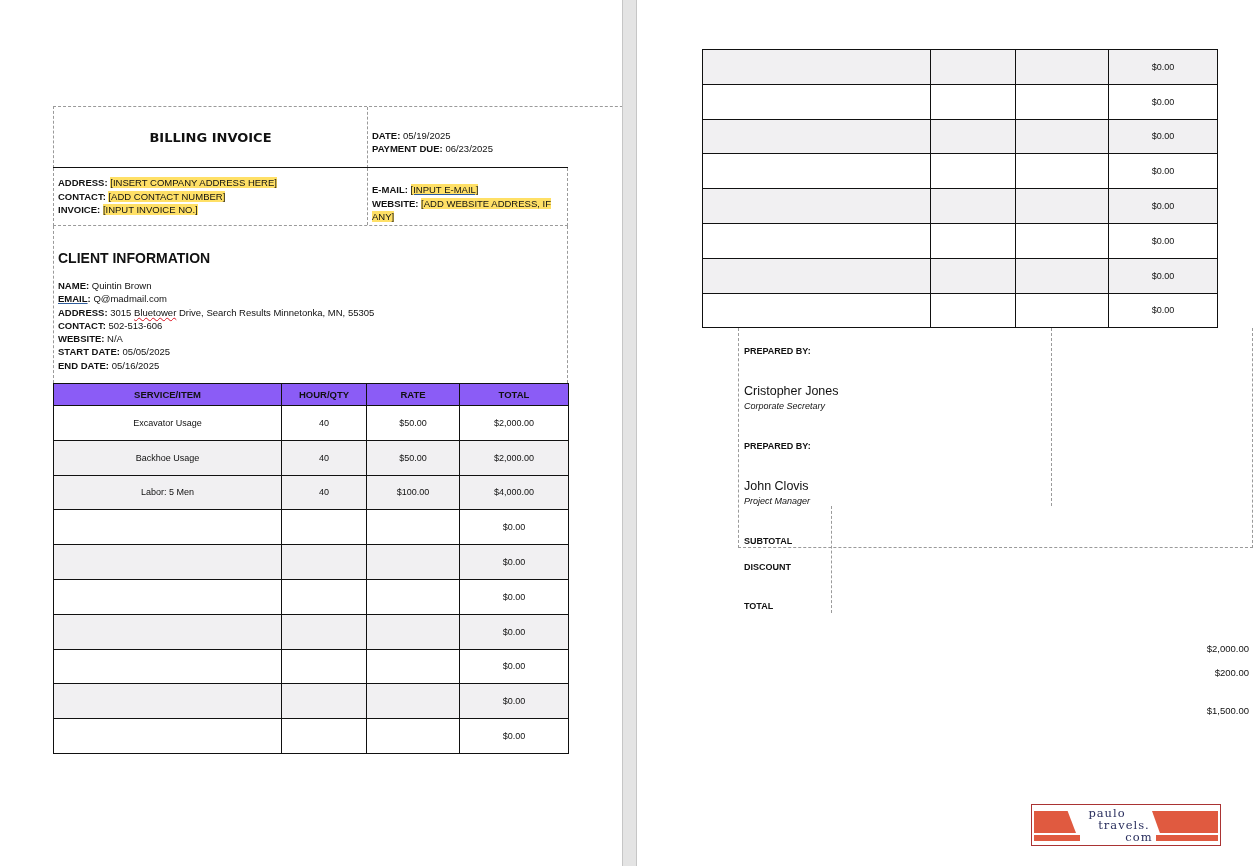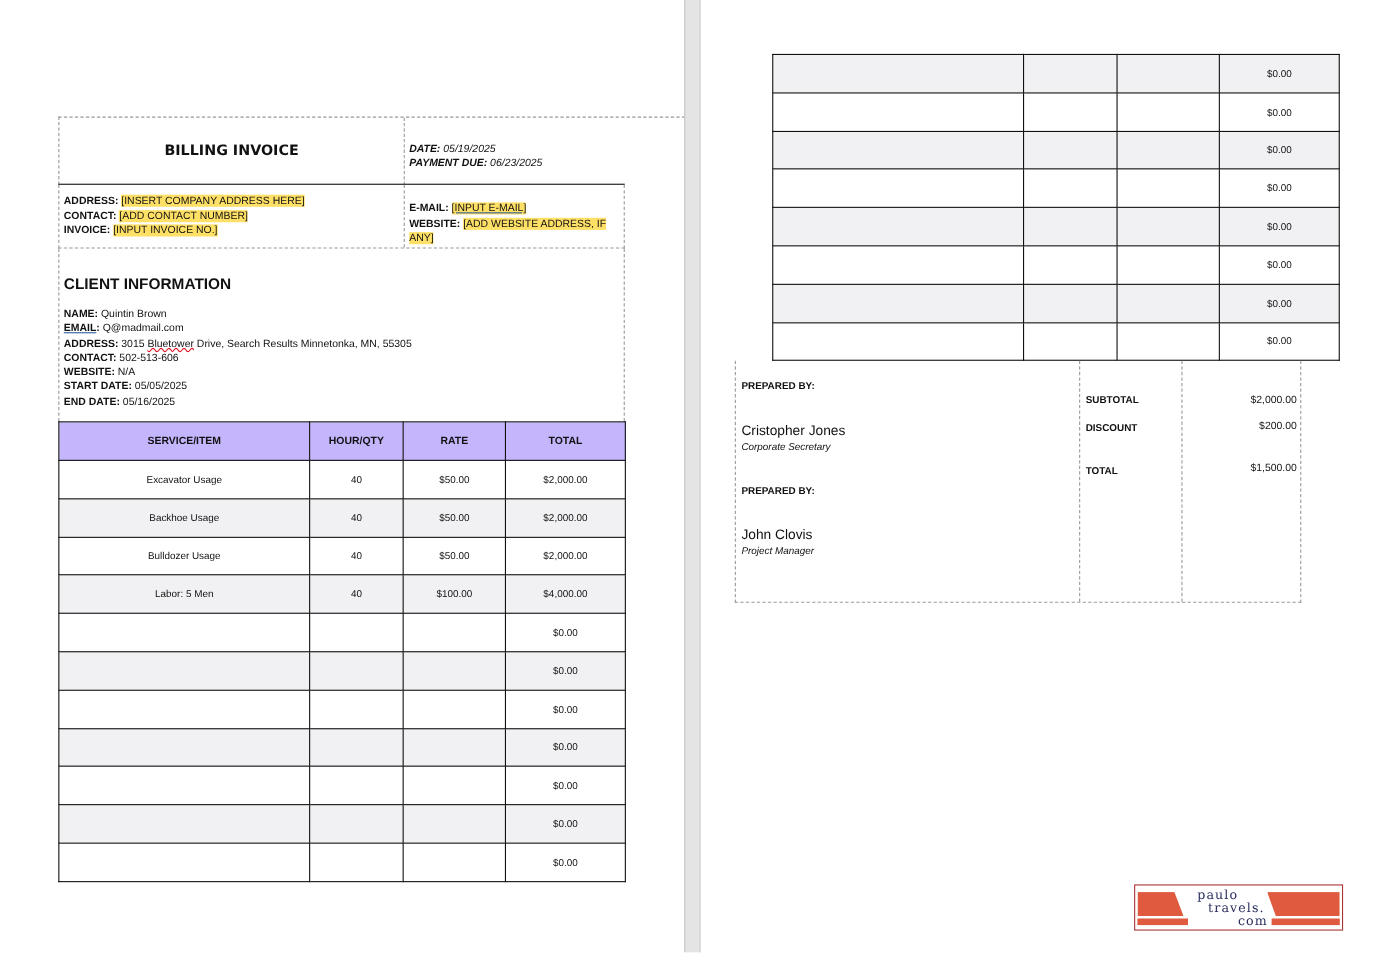--- a/index.html
+++ b/index.html
@@ -15,48 +15,48 @@
 
   
   .company-box { position: absolute; left: 53px; top: 48px; width: 515px; height: 58px;
                  border: 1px dashed #9a9a9a; border-bottom: none; display: flex; justify-content: center; align-items: center; }
   .company-name { font-family: "DejaVu Sans", sans-serif; font-size: 20px; background: #ffe066; padding: 1px 2px; letter-spacing: 0.2px; margin-top: -14px; }
 
   .row2 { position: absolute; left: 53px; top: 106px; width: 605px; height: 62px; display: flex;
           border-left: 1px dashed #9a9a9a; border-right: 1px dashed #9a9a9a; border-top: 1px dashed #9a9a9a; }
   .row2 .title-cell { width: 314px; display: flex; align-items: center; justify-content: center; border-right: 1px dashed #9a9a9a; }
   .billing-title { font-weight: bold; font-size: 13px; font-family: "DejaVu Sans", sans-serif; }
-  .row2 .date-cell { flex: 1; padding: 22px 0 1px 4px; font-size: 9.5px; line-height: 13px; font-style: italic; }
+  .row2 .date-cell { flex: 1; padding: 22px 0 1px 4px; font-size: 9.5px; line-height: 13px; }
   .hr-solid { position: absolute; left: 53px; top: 167px; width: 515px; height: 0; border-top: 1.5px solid #111; }
 
   .row3 { position: absolute; left: 53px; top: 168px; width: 515px; height: 58px; display: flex;
           border-left: 1px dashed #9a9a9a; border-right: 1px dashed #9a9a9a; border-bottom: 1px dashed #9a9a9a; }
   .row3 .addr-cell { width: 314px; padding: 8px 16px 0 4px; font-size: 9.5px; line-height: 13.5px; border-right: 1px dashed #9a9a9a; }
   .row3 .contact-cell { flex: 1; padding: 15px 0 0 4px; font-size: 9.5px; line-height: 13.5px; }
   .lbl { font-weight: bold; }
   .u-email { text-decoration: underline; text-decoration-color: #2f5d9c; }
 
   .client-box { position: absolute; left: 53px; top: 226px; width: 515px; height: 157px;
                 border-left: 1px dashed #9a9a9a; border-right: 1px dashed #9a9a9a; padding: 24px 0 0 4px; }
   .client-title { font-weight: bold; font-size: 14px; margin-bottom: 13px; }
   .client-line { font-size: 9.5px; line-height: 13.3px; white-space: nowrap; }
   .squiggle { text-decoration: underline wavy #d12; text-decoration-thickness: 1px; }
 
   table.items { position: absolute; border-collapse: collapse; table-layout: fixed; font-size: 9px; }
   table.items td, table.items th { border: 1.5px solid #111; text-align: center; vertical-align: middle; }
-  table.items th { background: #c4b5fd; font-weight: bold; font-size: 9.5px; height: 35px; }
+  table.items th { background: #8b5cf6; font-weight: bold; font-size: 9.5px; height: 22px; }
   table.items td { height: 34.8px; }
   table.items tr.alt td { background: #f1f0f2; }
   .left-table { left: 53px; top: 383px; width: 515px; }
 
   
   .right-table { left: 702px; top: 49px; width: 515px; }
 
-  .sign-box { position: absolute; left: 668px; top: 328px; width: 515px; height: 220px; display: flex;
-              border: 1px dashed #9a9a9a; border-top: none; }
+  .sign-box { position: absolute; left: 738px; top: 328px; width: 515px; height: 220px; display: flex;
+              border: 1px dashed #9a9a9a; border-top: none; flex-direction: column; }
   .sign-col { width: 313px; padding: 18px 0 0 5px; border-right: 1px dashed #9a9a9a; }
   .tot-label-col { width: 93px; padding: 29px 0 0 5px; border-right: 1px dashed #9a9a9a; }
   .tot-val-col { flex: 1; padding: 29px 3px 0 0; text-align: right; }
   .prep-lbl { font-weight: bold; font-size: 9px; }
   .sig-name { font-size: 12.5px; margin-top: 28px; }
   .sig-role { font-size: 9px; font-style: italic; margin-top: 3px; }
   .prep2 { margin-top: 30px; }
   .tot-lbl { font-weight: bold; font-size: 9px; line-height: 13px; }
   .tot-val { font-size: 9.5px; line-height: 13px; }
 
@@ -124,26 +124,20 @@
           <td>40</td>
           <td>$50.00</td>
           <td>$2,000.00</td>
         </tr>
         <tr class="alt">
           <td>Backhoe Usage</td>
           <td>40</td>
           <td>$50.00</td>
           <td>$2,000.00</td>
         </tr>
-        <tr>
-          <td>Bulldozer Usage</td>
-          <td>40</td>
-          <td>$50.00</td>
-          <td>$2,000.00</td>
-        </tr>
         <tr class="alt">
           <td>Labor: 5 Men</td>
           <td>40</td>
           <td>$100.00</td>
           <td>$4,000.00</td>
         </tr>
         <tr>
           <td></td>
           <td></td>
           <td></td>

